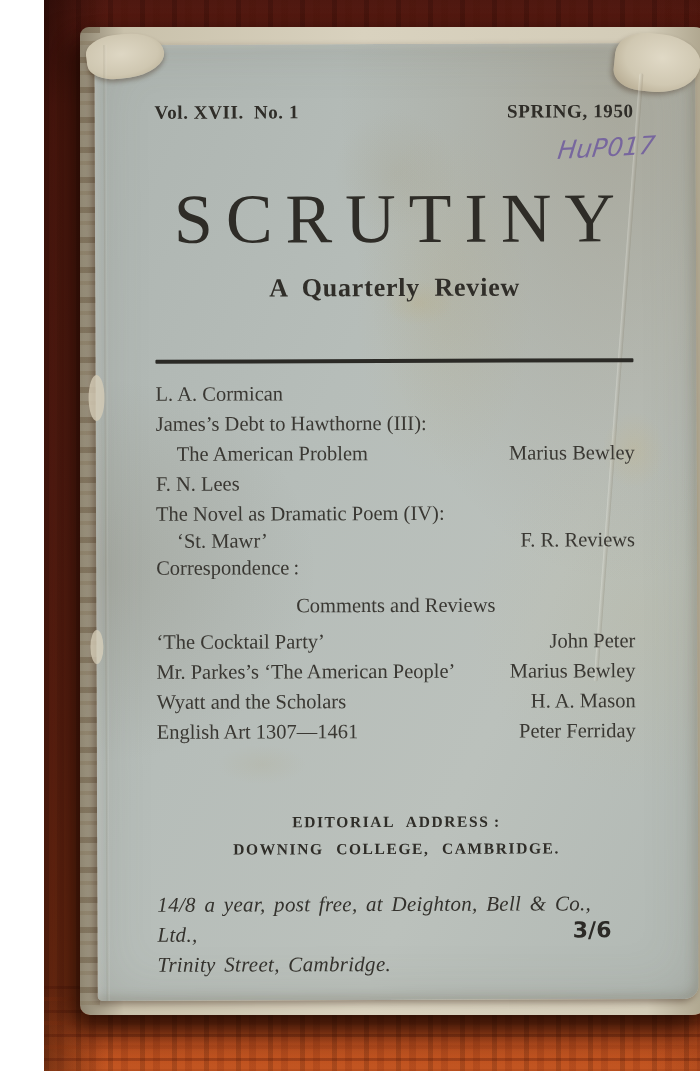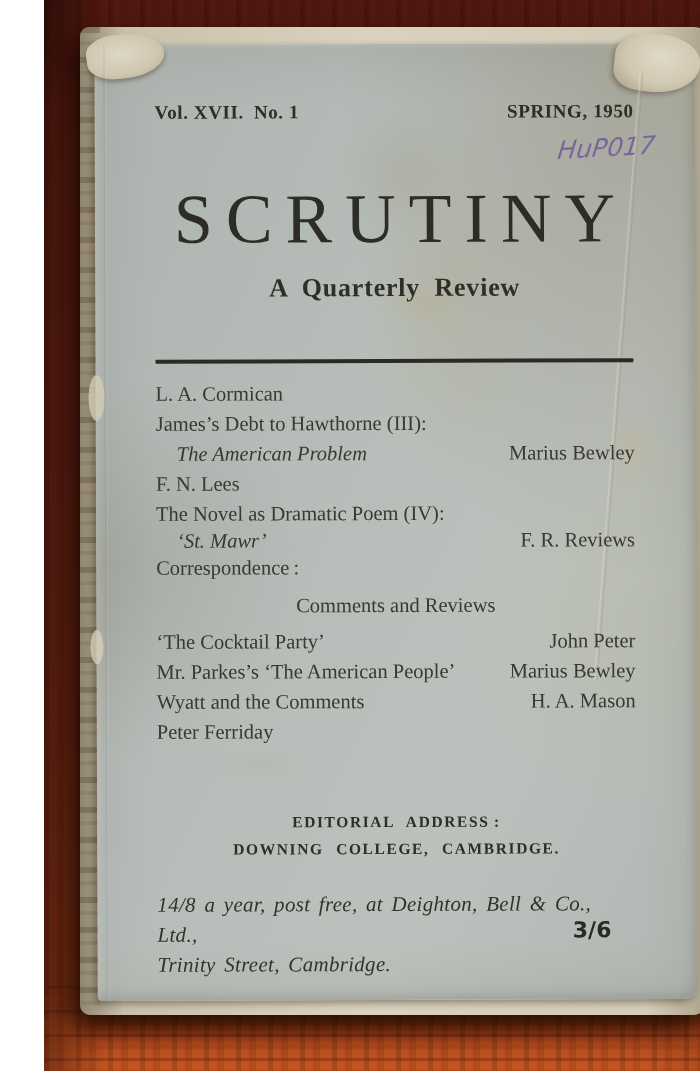--- a/index.html
+++ b/index.html
@@ -66,21 +66,21 @@
     transform:rotate(-3deg) skewX(-10deg);}
   .title{position:absolute;left:0;right:0;top:140px;text-align:center;
     font-size:70px;line-height:1;letter-spacing:13px;padding-left:13px;color:#2e2c27;}
   .subtitle{position:absolute;left:0;right:0;top:229px;text-align:center;
     font-size:26px;font-weight:bold;letter-spacing:.8px;word-spacing:7px;color:#302e29;}
   .rule{position:absolute;left:0;right:1px;top:315px;height:4px;background:#2b2a26;border-radius:1px;}
   .toc{position:absolute;left:0;right:0;top:334px;font-size:20.5px;color:#3a3833;}
   .row{display:flex;justify-content:space-between;line-height:30px;}
   .row .t{white-space:nowrap;}
   .row .a{white-space:nowrap;text-align:left;}
-  .row.indent .t{padding-left:21px;font-style:italic;}
+  .row.indent .t{padding-left:21px;}
   .row.tight{line-height:24px;}
   .toc-heading{text-align:center;line-height:30px;margin-top:8px;margin-bottom:6px;}
   .editorial{position:absolute;left:0;right:0;top:764px;text-align:center;font-weight:bold;
     font-size:15.5px;letter-spacing:1.6px;word-spacing:7px;line-height:27px;color:#2f2d28;}
   .pricing{position:absolute;left:0;right:0;top:845px;font-style:italic;font-size:21px;
     line-height:30px;letter-spacing:.3px;word-spacing:3px;color:#34322d;}
   .cover-price{position:absolute;right:25px;top:874px;font-style:normal;
     font-family:"DejaVu Sans",sans-serif;font-weight:bold;font-size:22px;color:#2c2a26;}
 </style>
 </head>
@@ -152,24 +152,25 @@
 
         <div class="row">
           <span class="t">‘The Cocktail Party’</span>
           <span class="a">John Peter</span>
         </div>
         <div class="row">
           <span class="t">Mr. Parkes’s ‘The American People’</span>
           <span class="a">Marius Bewley</span>
         </div>
         <div class="row">
-          <span class="t">Wyatt and the Comments</span>
+          <span class="t">Wyatt and the Scholars</span>
           <span class="a">H. A. Mason</span>
         </div>
         <div class="row">
+          <span class="t">English Art 1307—1461</span>
           <span class="a">Peter Ferriday</span>
         </div>
       </div>
 
       <div class="editorial">
         <div>EDITORIAL ADDRESS :</div>
         <div>DOWNING COLLEGE, CAMBRIDGE.</div>
       </div>
 
       <div class="pricing">

